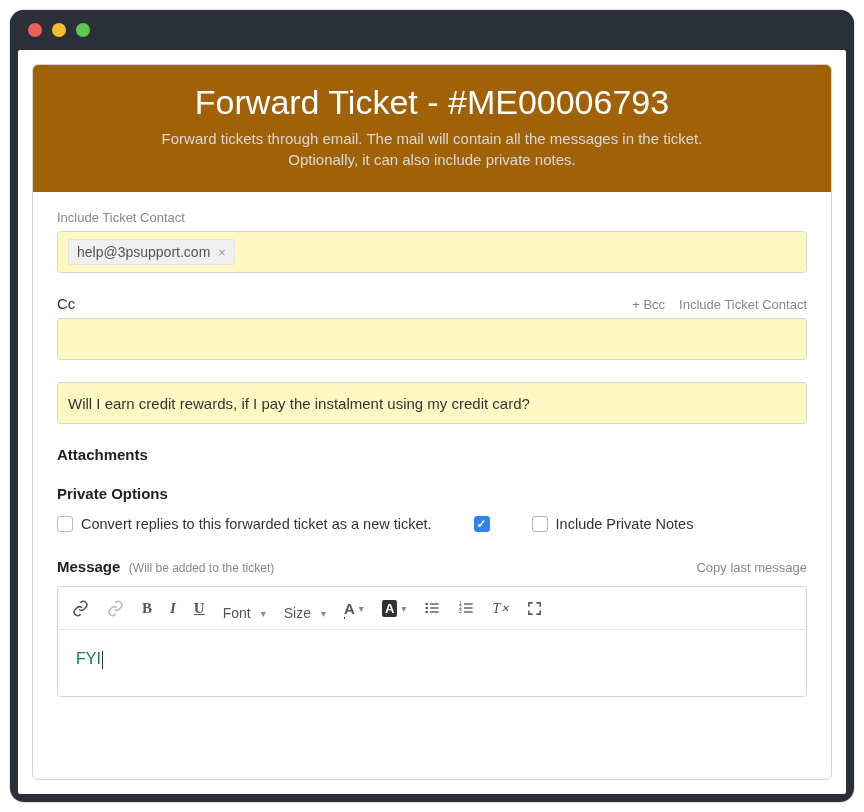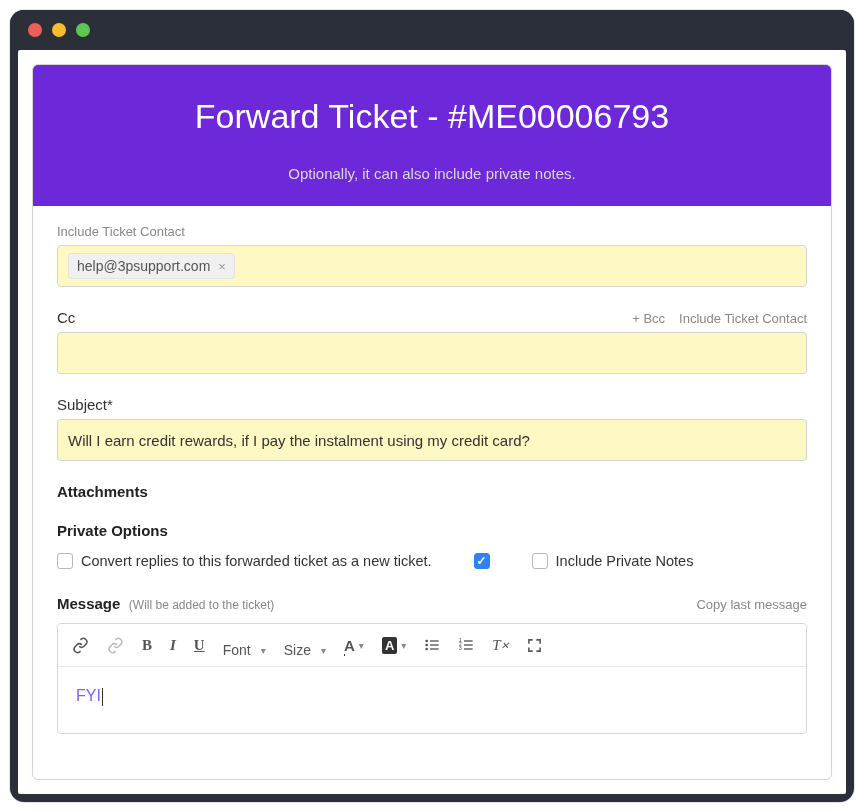--- a/index.html
+++ b/index.html
@@ -47,23 +47,23 @@
 .inner-card {
   margin: 14px;
   border: 1px solid #d5d5d5;
   border-radius: 6px;
   flex: 1;
   display: flex;
   flex-direction: column;
   overflow: hidden;
 }
 .header-banner {
-  background: #6d28d9;
+  background: #a16207;
   text-align: center;
-  padding: 32px 24px 22px;
+  padding: 18px 24px 22px;
   color: #fff;
 }
 .header-title {
   font-size: 34px;
   font-weight: 400;
   color: #fff;
   margin-bottom: 6px;
 }
 .header-subtitle {
   font-size: 15px;
@@ -202,21 +202,21 @@
   color: #fff;
   padding: 1px 3px;
   border-radius: 2px;
   font-weight: 700;
   font-size: 13px;
 }
 .editor-body {
   min-height: 66px;
   padding: 20px 18px;
   font-size: 16px;
-  color: #8b5cf6;
+  color: #15803d;
 }
 .cursor-caret {
   display: inline-block;
   width: 1px;
   height: 18px;
   background: #333;
   vertical-align: middle;
   margin-left: 1px;
 }
 svg { display: block; }
@@ -229,21 +229,21 @@
     <div class="traffic-dot dot-red"></div>
     <div class="traffic-dot dot-yellow"></div>
     <div class="traffic-dot dot-green"></div>
   </div>
   <div class="content-area">
     <div class="inner-card">
 
       <div class="header-banner">
         <div class="header-title">Forward Ticket - #ME00006793</div>
         <div class="header-subtitle">
-          <br>
+          <span>Forward tickets through email. The mail will contain all the messages in the ticket.</span><br>
           <span>Optionally, it can also include private notes.</span>
         </div>
       </div>
 
       <div class="form-body">
 
         <div class="field-block">
           <div class="field-label-row">
             <div class="field-actions">
               <span class="field-action-link">Include Ticket Contact</span>
@@ -264,23 +264,20 @@
               <span class="field-action-link">+ Bcc</span>
               <span class="field-action-link">Include Ticket Contact</span>
             </div>
           </div>
           <div class="input-box">
             <input type="text" style="">
           </div>
         </div>
 
         <div class="field-block">
-          <div class="field-label-row">
-            <span class="field-label">Subject*</span>
-          </div>
           <div class="input-box">
             <input type="text" value="Will I earn credit rewards, if I pay the instalment using my credit card?" style="">
           </div>
         </div>
 
         <div class="field-block">
           <div class="section-header">Attachments</div>
         </div>
 
         <div>

